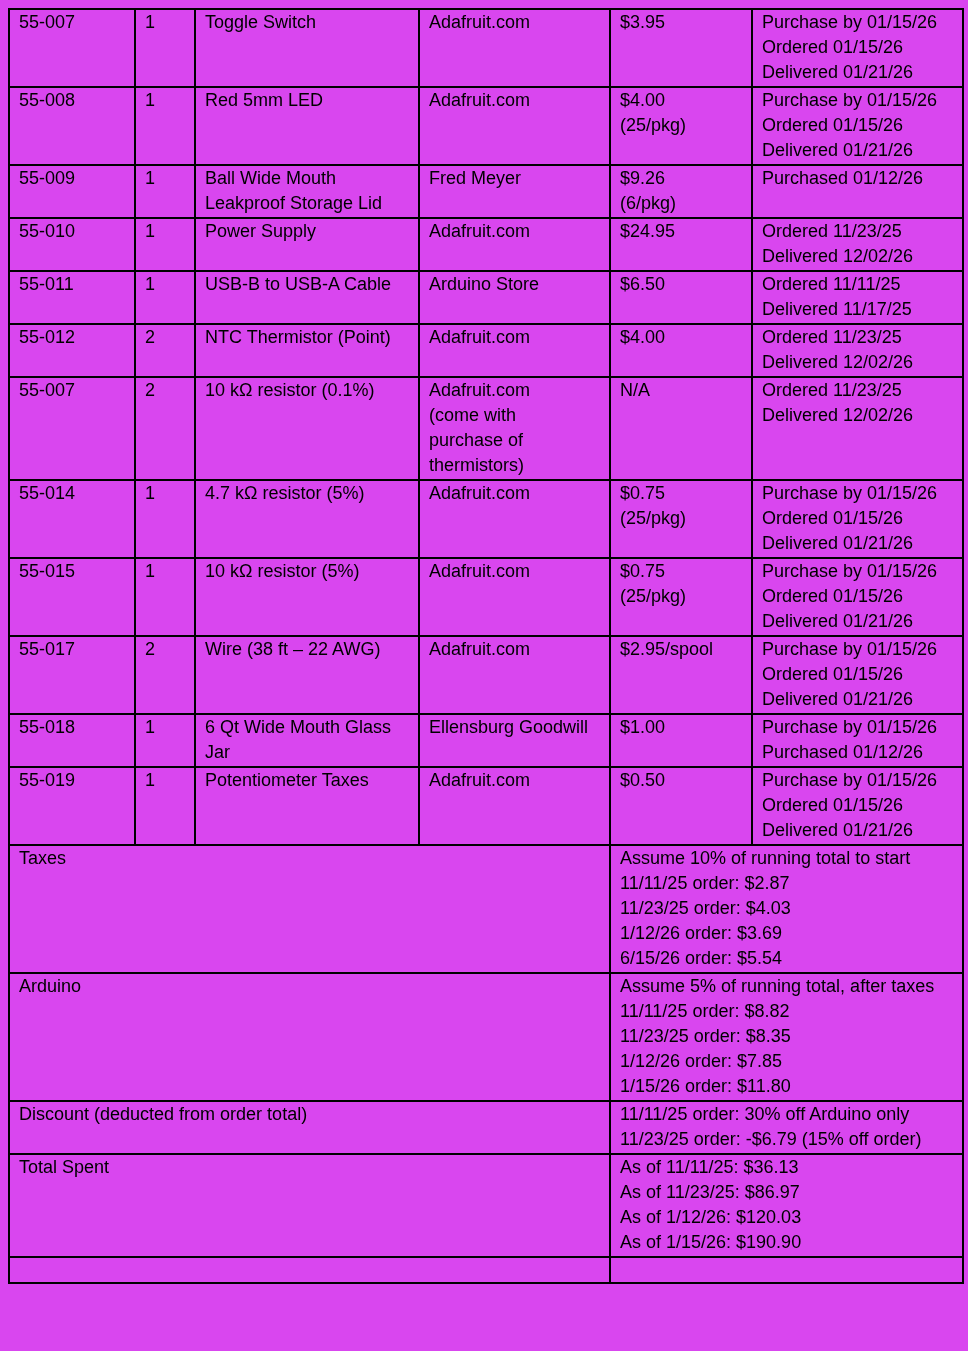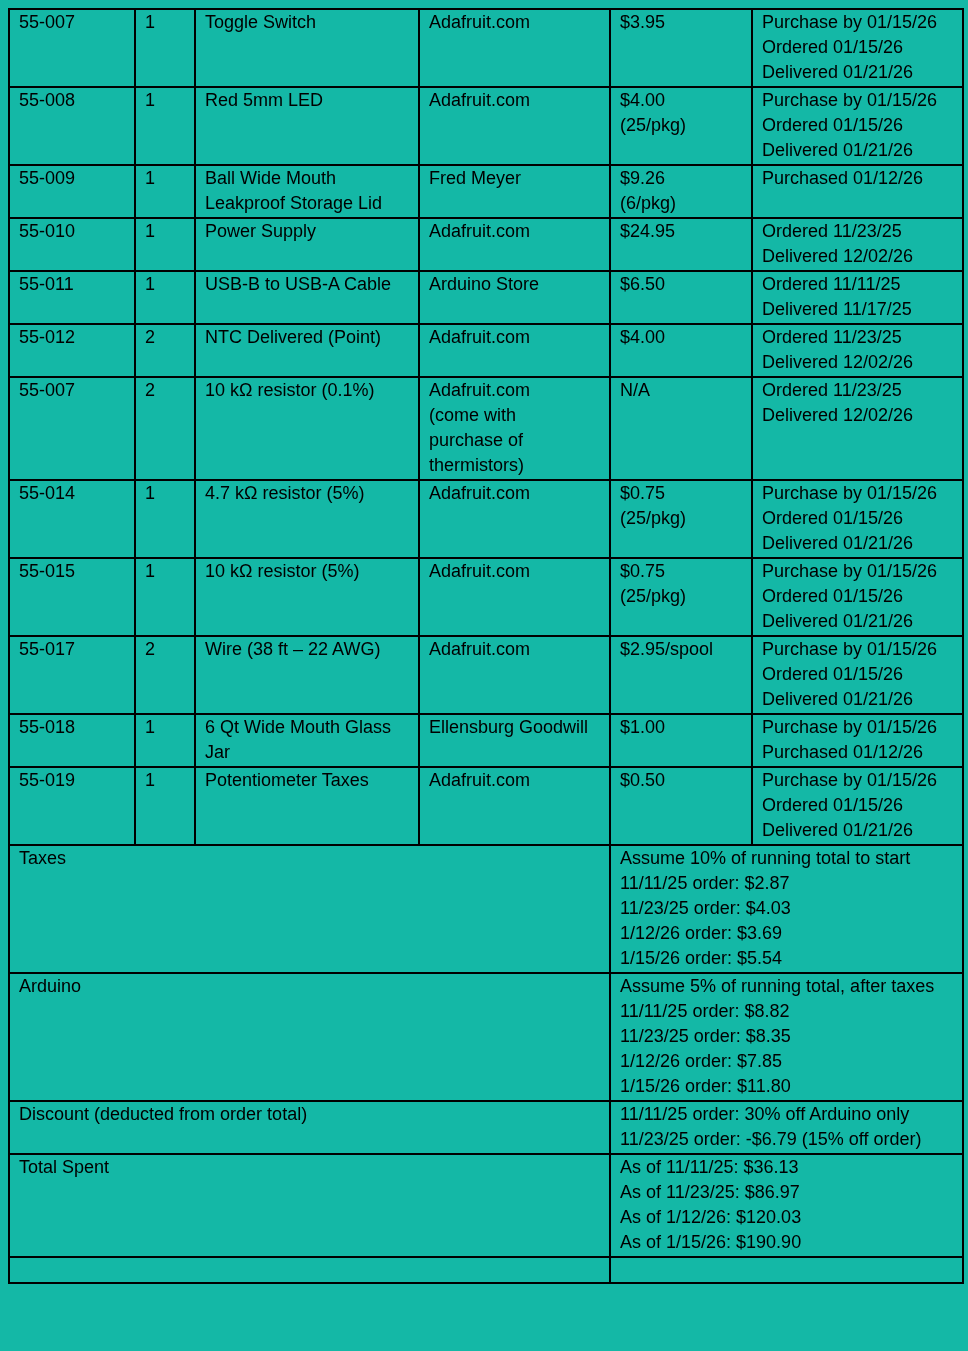--- a/index.html
+++ b/index.html
@@ -6,21 +6,21 @@
     margin: 0;
     padding: 0;
     background: #ffffff;
     width: 968px;
     height: 1351px;
     overflow: hidden;
   }
   .page {
     width: 968px;
     height: 1351px;
-    background: #14b8a6;
+    background: #d946ef;
     box-sizing: border-box;
     padding: 8px 0 0 8px;
     font-family: "Liberation Sans", sans-serif;
   }
   table.parts {
     border-collapse: collapse;
     table-layout: fixed;
     width: 954px;
     color: #000000;
     font-size: 18px;
@@ -110,21 +110,21 @@
     <td>USB-B to USB-A Cable</td>
     <td>Arduino Store</td>
     <td>$6.50</td>
     <td>Ordered 11/11/25
 Delivered 11/17/25</td>
   </tr>
 
   <tr>
     <td>55-012</td>
     <td>2</td>
-    <td>NTC Delivered (Point)</td>
+    <td>NTC Thermistor (Point)</td>
     <td>Adafruit.com</td>
     <td>$4.00</td>
     <td>Ordered 11/23/25
 Delivered 12/02/26</td>
   </tr>
 
   <tr>
     <td>55-007</td>
     <td>2</td>
     <td>10 kΩ resistor (0.1%)</td>
@@ -195,21 +195,21 @@
 Delivered 01/21/26</td>
   </tr>
 </tbody>
     <tbody>
   <tr>
     <td colspan="4" class="summary-label">Taxes</td>
     <td colspan="2" class="summary-details">Assume 10% of running total to start
 11/11/25 order: $2.87
 11/23/25 order: $4.03
 1/12/26 order: $3.69
-1/15/26 order: $5.54</td>
+6/15/26 order: $5.54</td>
   </tr>
 
   <tr>
     <td colspan="4" class="summary-label">Arduino</td>
     <td colspan="2" class="summary-details">Assume 5% of running total, after taxes
 11/11/25 order: $8.82
 11/23/25 order: $8.35
 1/12/26 order: $7.85
 1/15/26 order: $11.80</td>
   </tr>

